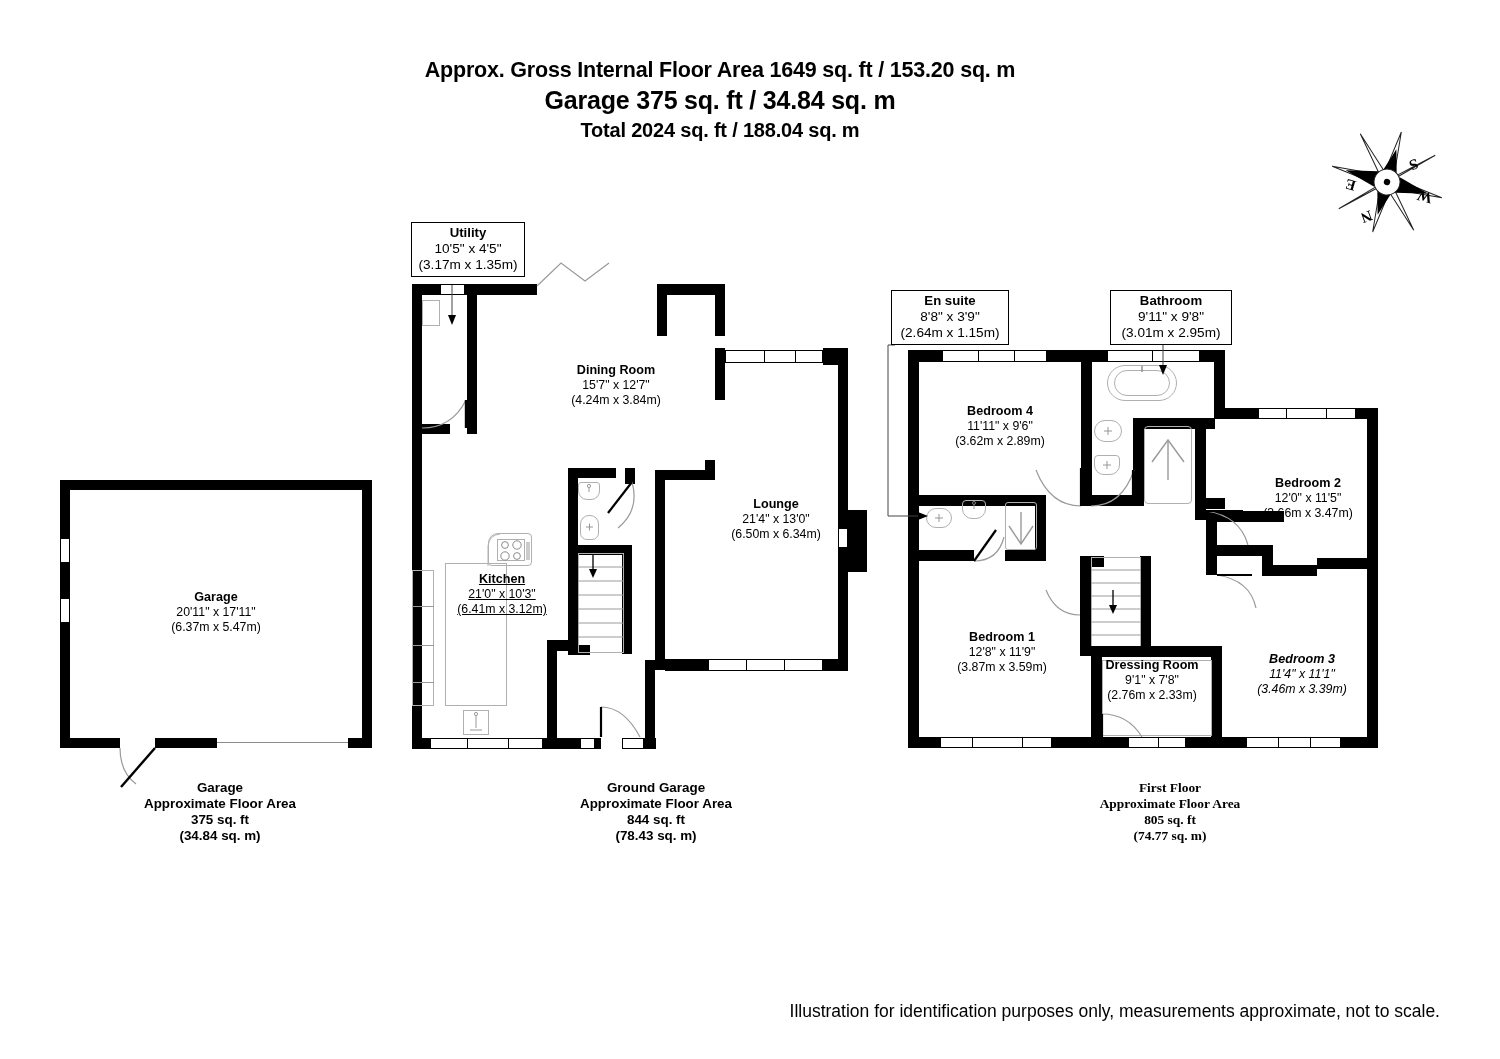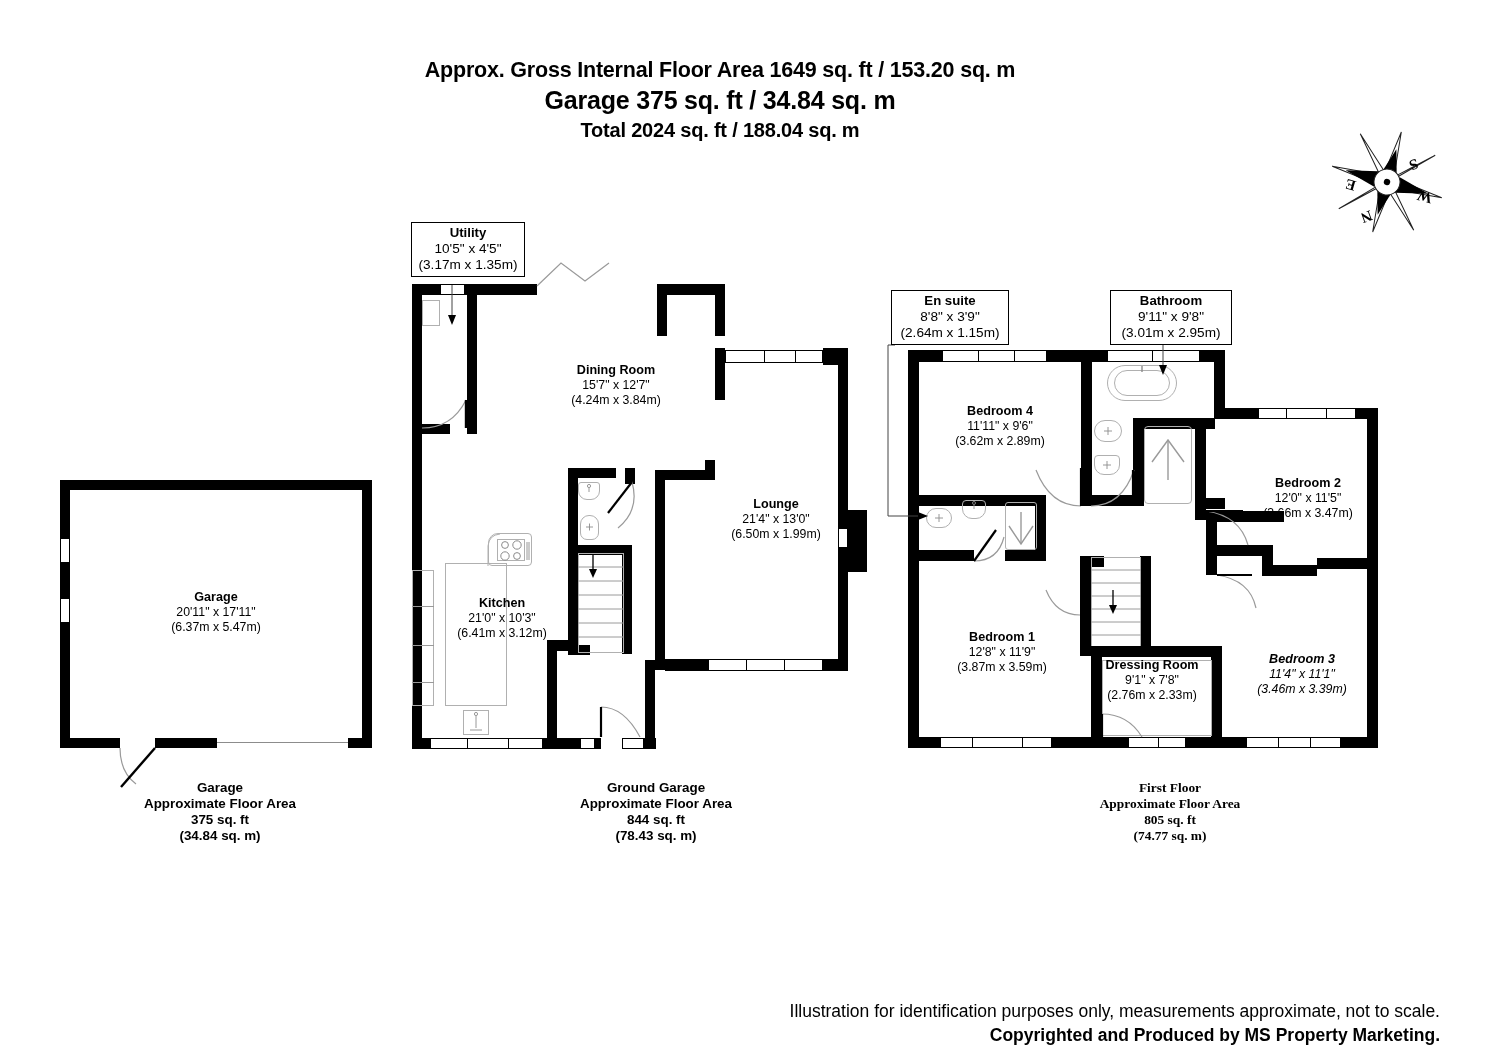--- a/index.html
+++ b/index.html
@@ -278,24 +278,24 @@
 
     <div class="room-label" style="left:527px;top:363px;width:178px;">
       <div class="rl-name">Dining Room</div>
       <div class="rl-dim">15'7" x 12'7"</div>
       <div class="rl-dim">(4.24m x 3.84m)</div>
     </div>
 
     <div class="room-label" style="left:688px;top:497px;width:176px;">
       <div class="rl-name">Lounge</div>
       <div class="rl-dim">21'4" x 13'0"</div>
-      <div class="rl-dim">(6.50m x 1.99m)</div>
-    </div>
-
-    <div class="room-label" style="left:418px;top:596px;width:168px;">
+      <div class="rl-dim">(6.50m x 6.34m)</div>
+    </div>
+
+    <div class="room-label" style="left:418px;top:572px;width:168px;text-decoration:underline;">
       <div class="rl-name">Kitchen</div>
       <div class="rl-dim">21'0" x 10'3"</div>
       <div class="rl-dim">(6.41m x 3.12m)</div>
     </div>
   </div>
 
   <div>
 
     <div class="wall" style="left:908px;top:350px;width:11px;height:398px;"></div>
     <div class="wall" style="left:908px;top:350px;width:34px;height:12px;"></div>
@@ -551,16 +551,15 @@
 
   <div class="sect-caption" style="left:1070px;top:780px;width:200px;font-family:Liberation Serif, serif;">
     <div>First Floor</div>
     <div>Approximate Floor Area</div>
     <div>805 sq. ft</div>
     <div>(74.77 sq. m)</div>
   </div>
 
   <div class="footer">
     <div class="fl1">Illustration for identification purposes only, measurements approximate, not to scale.</div>
-    <div class="fl2">Copyrighted  and Produced by MS Property Marketing.</div>
   </div>
 
 </div>
 
 </body></html>

